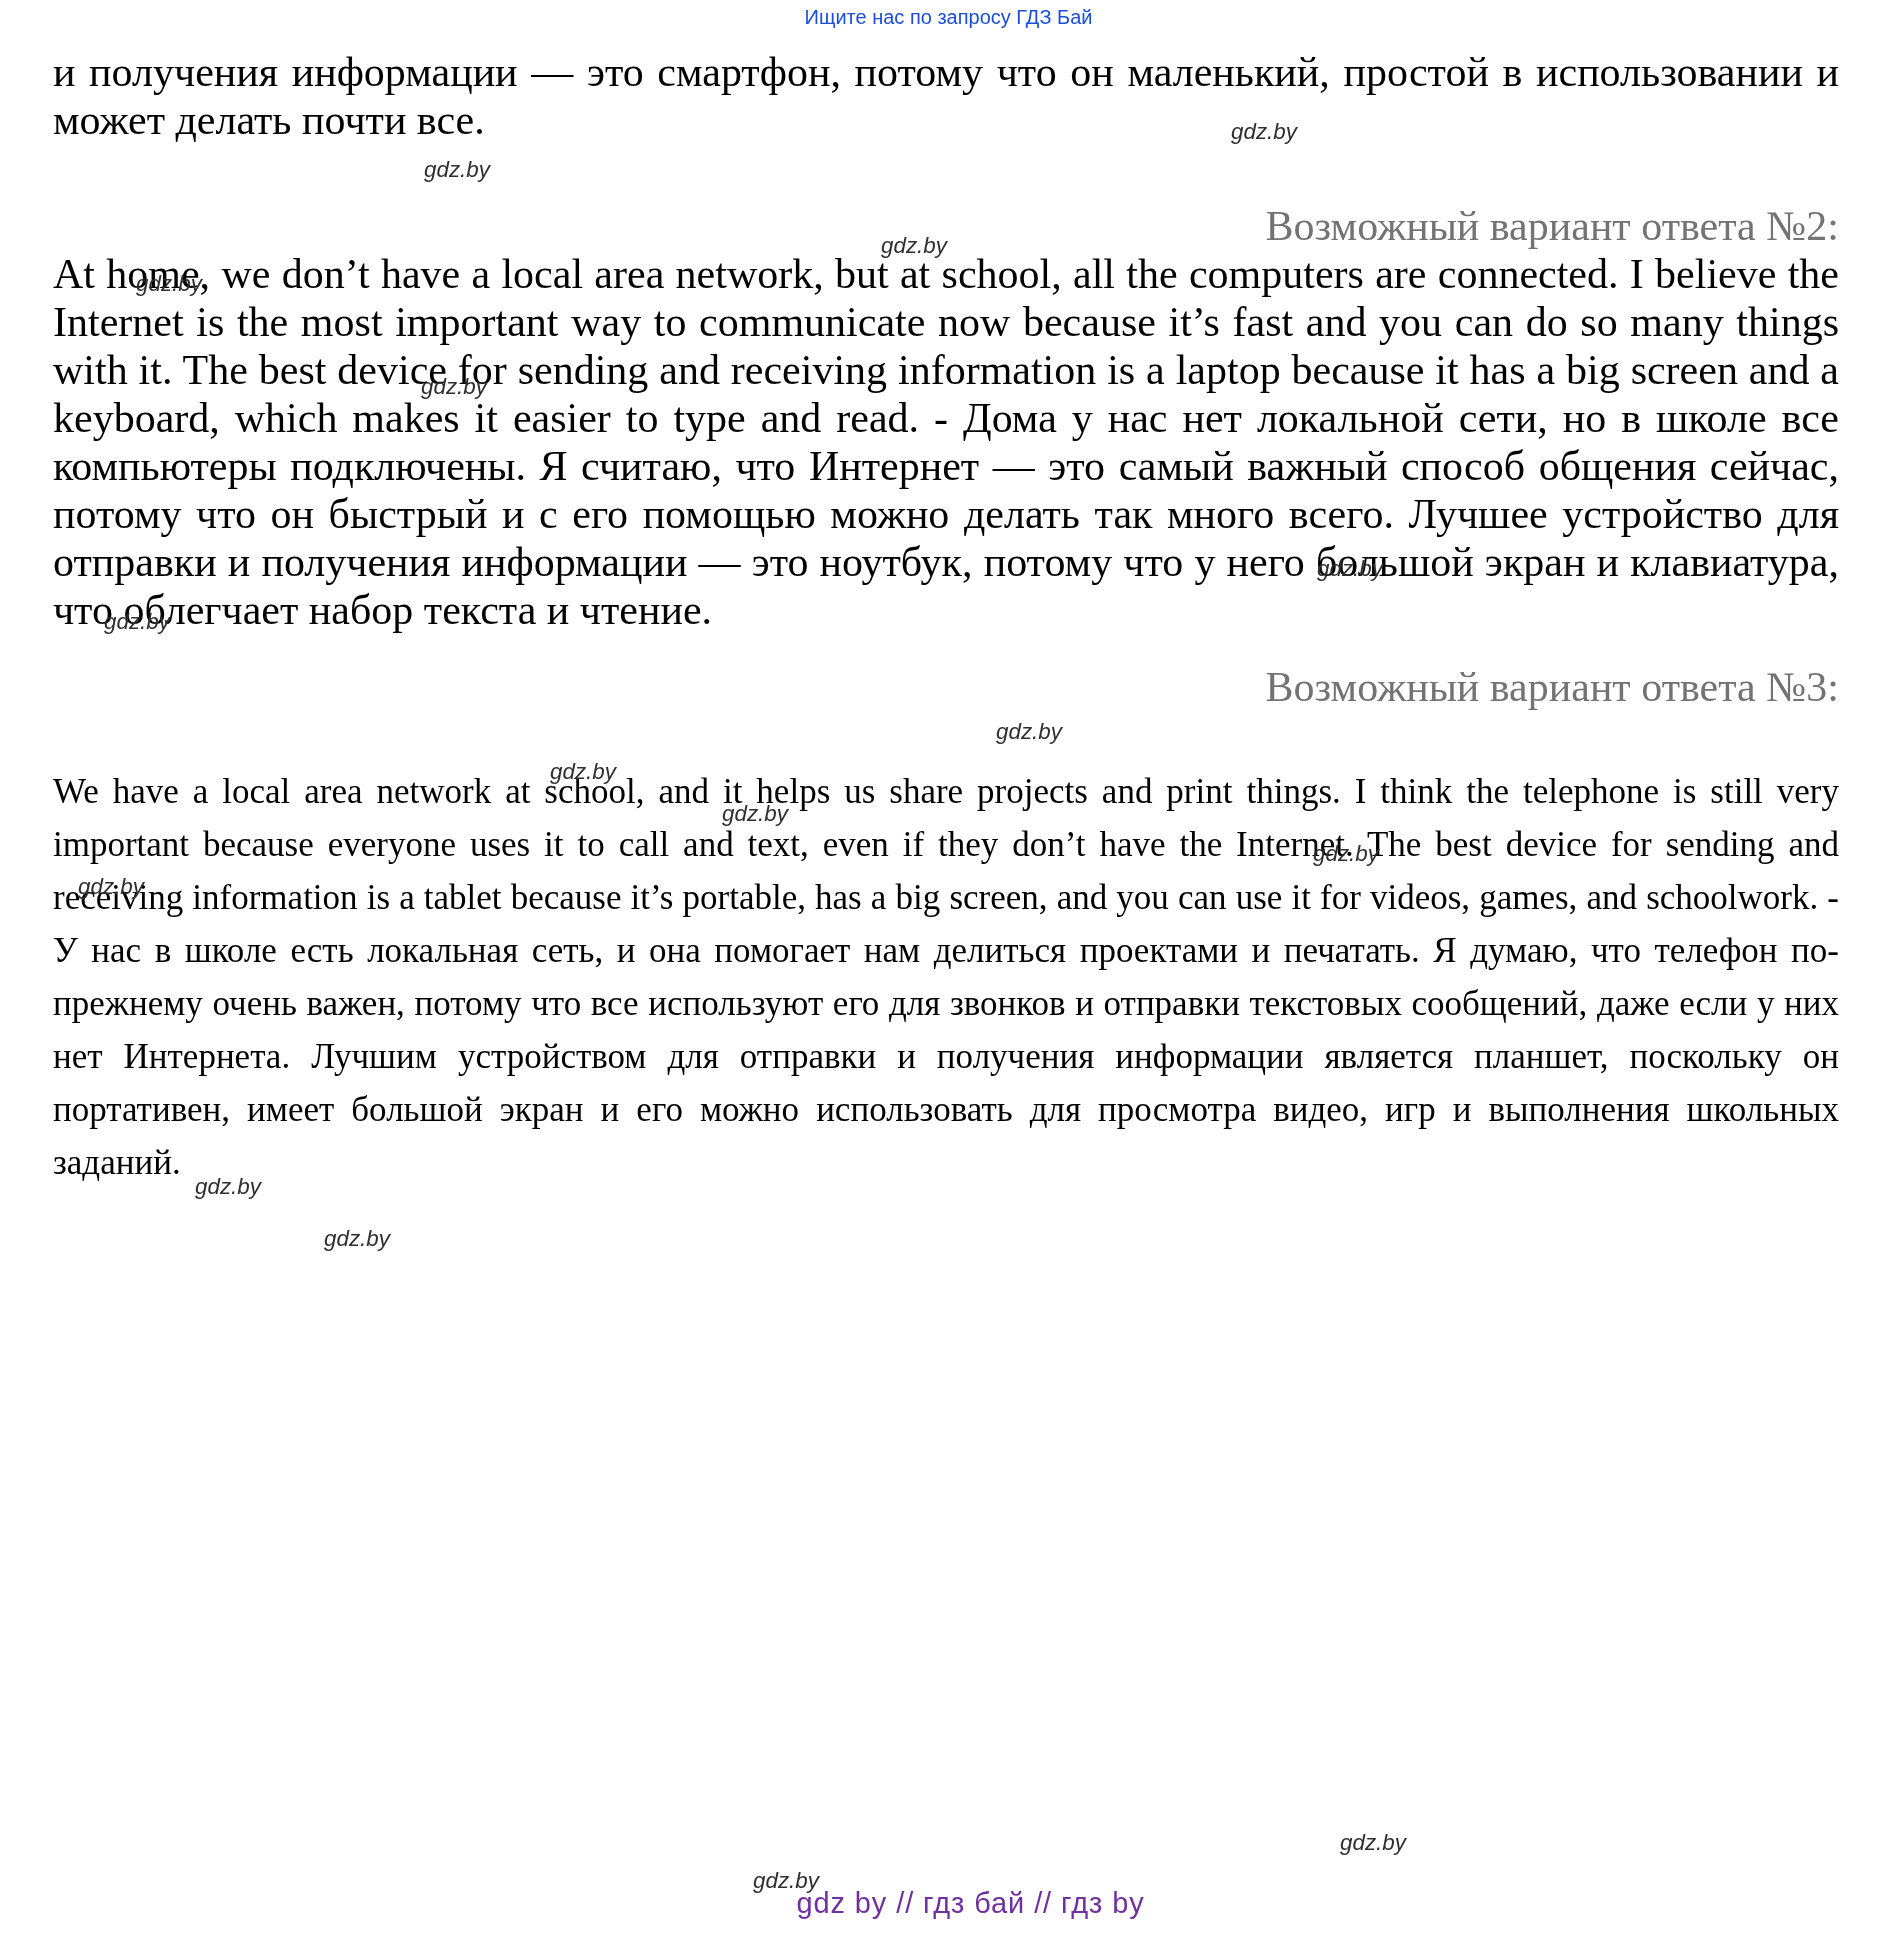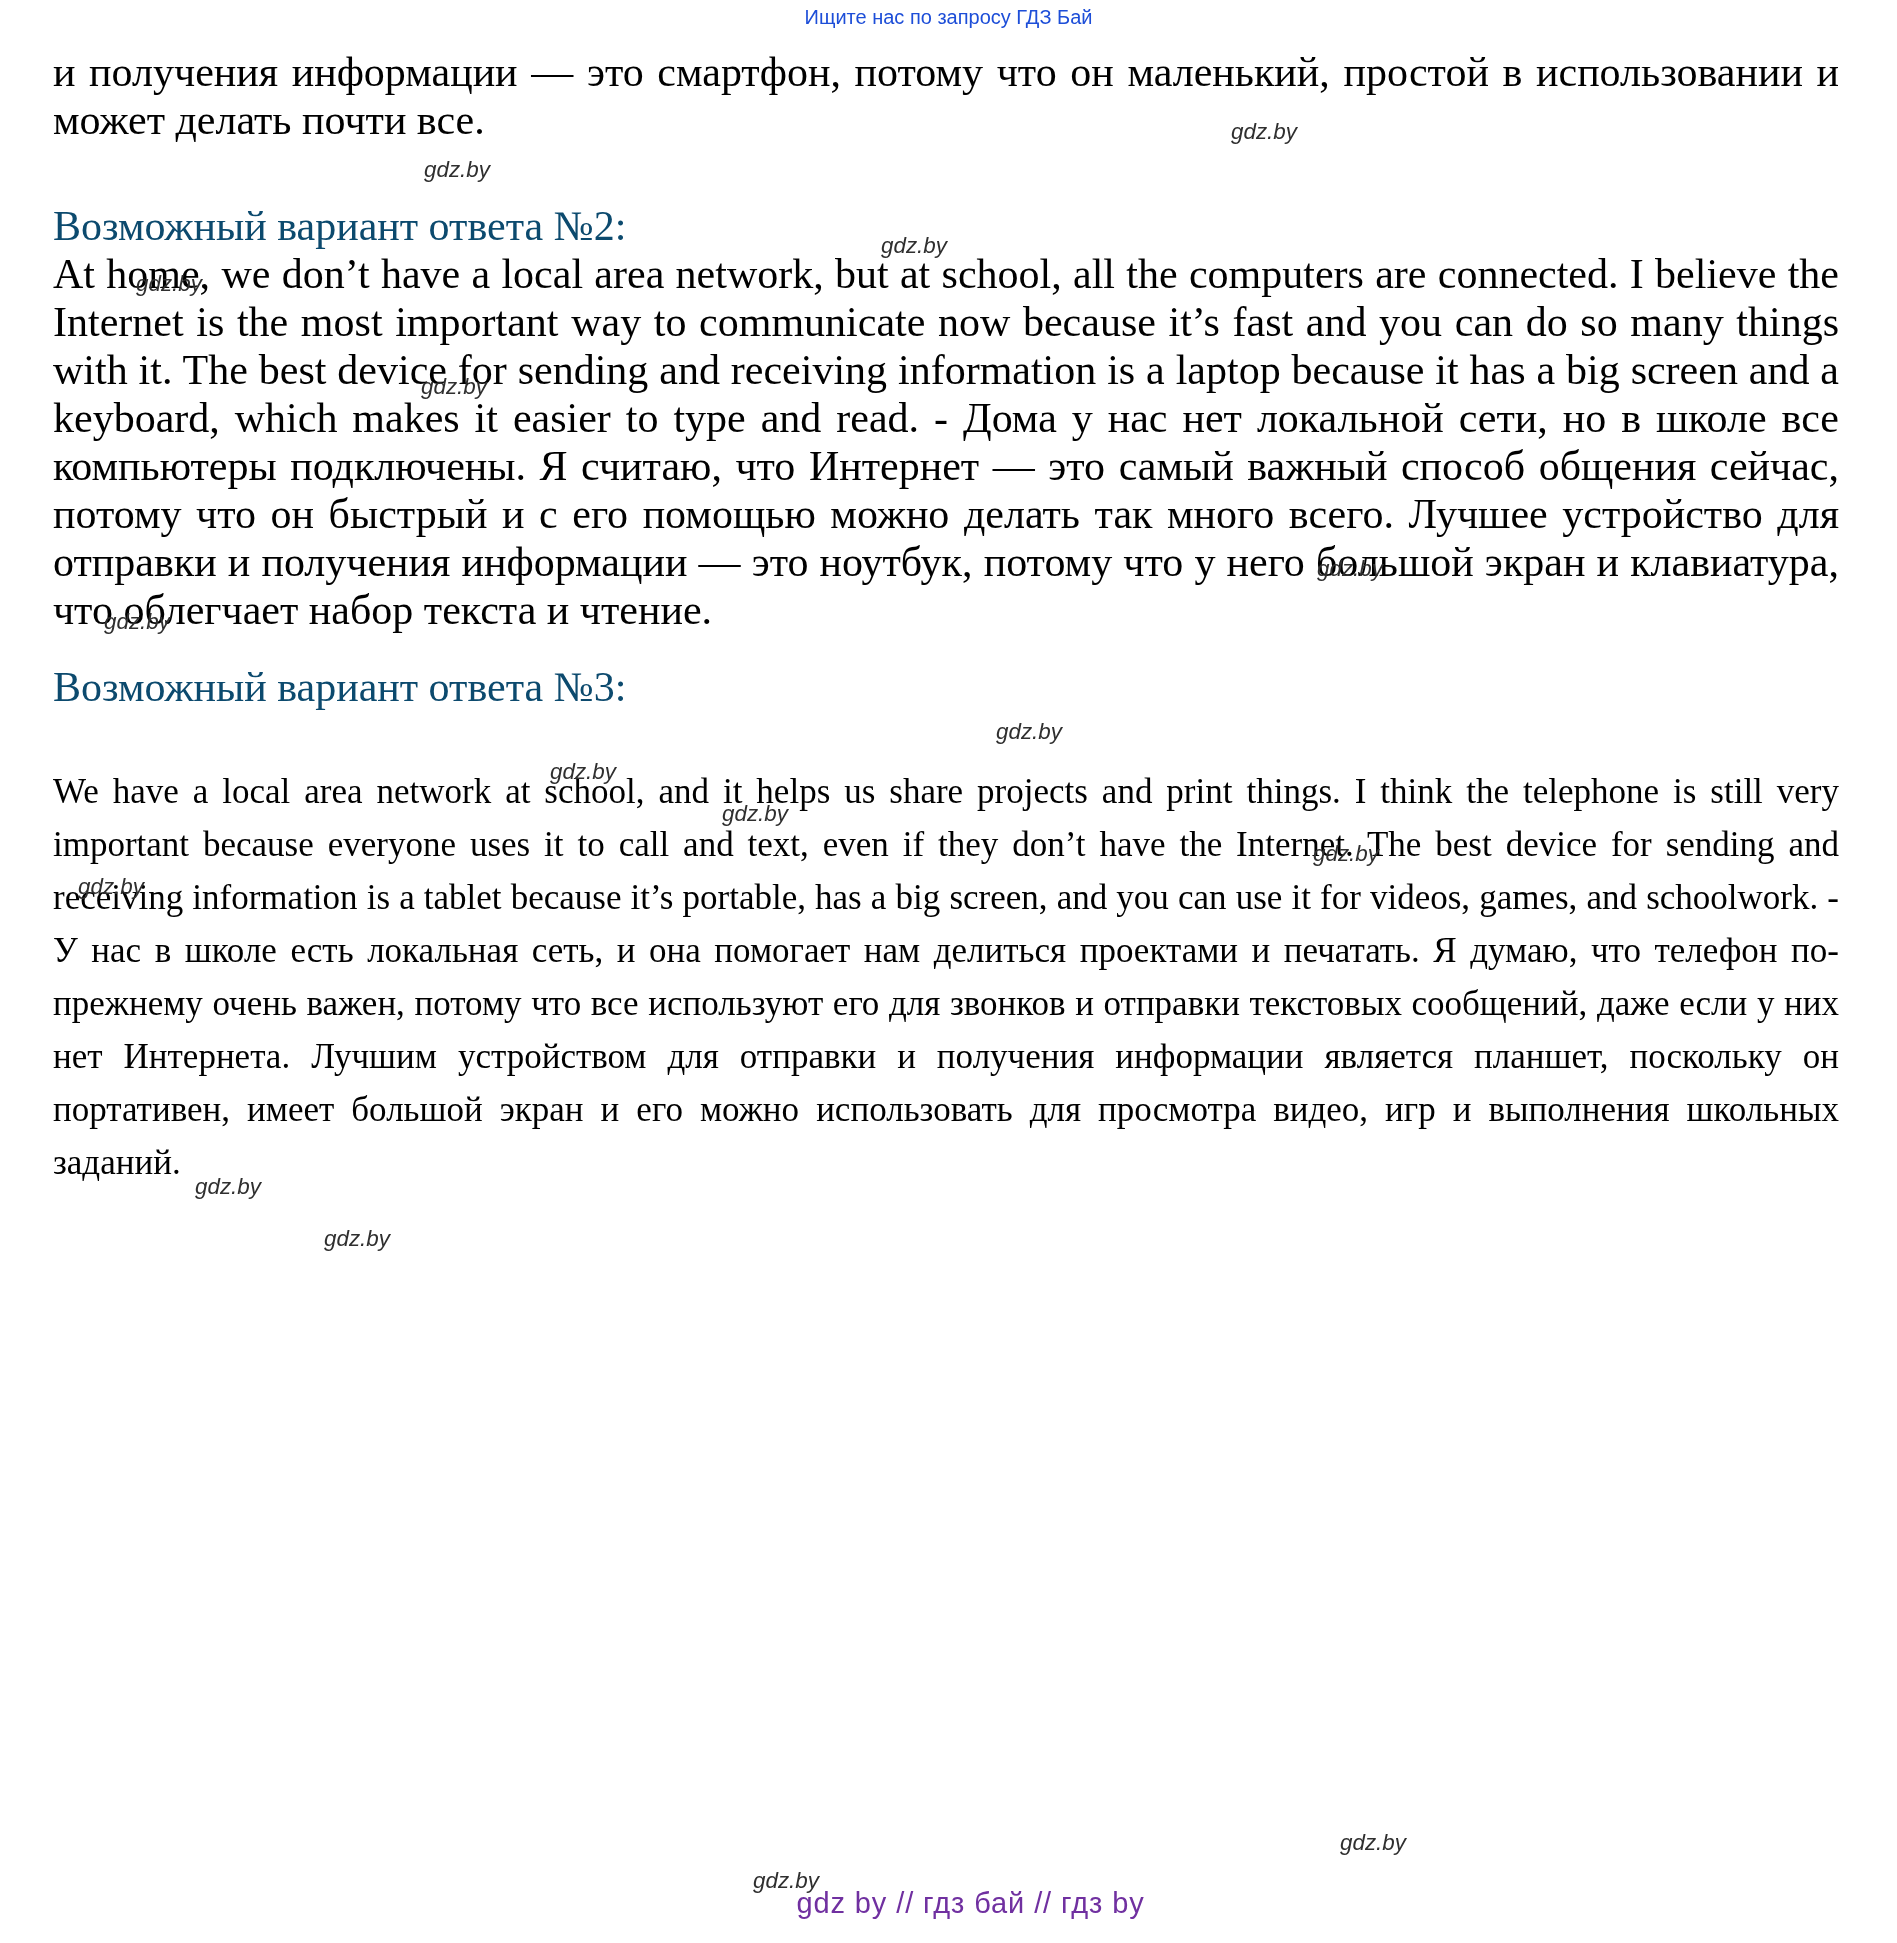--- a/index.html
+++ b/index.html
@@ -36,22 +36,22 @@
   .para {
     font-size: 42px;
     line-height: 48px;
     text-align: justify;
     text-justify: inter-word;
     color: #000000;
   }
   .heading {
     font-size: 42px;
     line-height: 48px;
-    text-align: left;
-    color: #0c4a6e;
+    text-align: right;
+    color: #737373;
   }
   .heading-2 { margin-top: 58px; }
   .para-2 { }
   .heading-3 { margin-top: 29px; }
   .para-3 {
     margin-top: 54px;
     font-size: 35px;
     line-height: 53px;
   }
   .wm {

